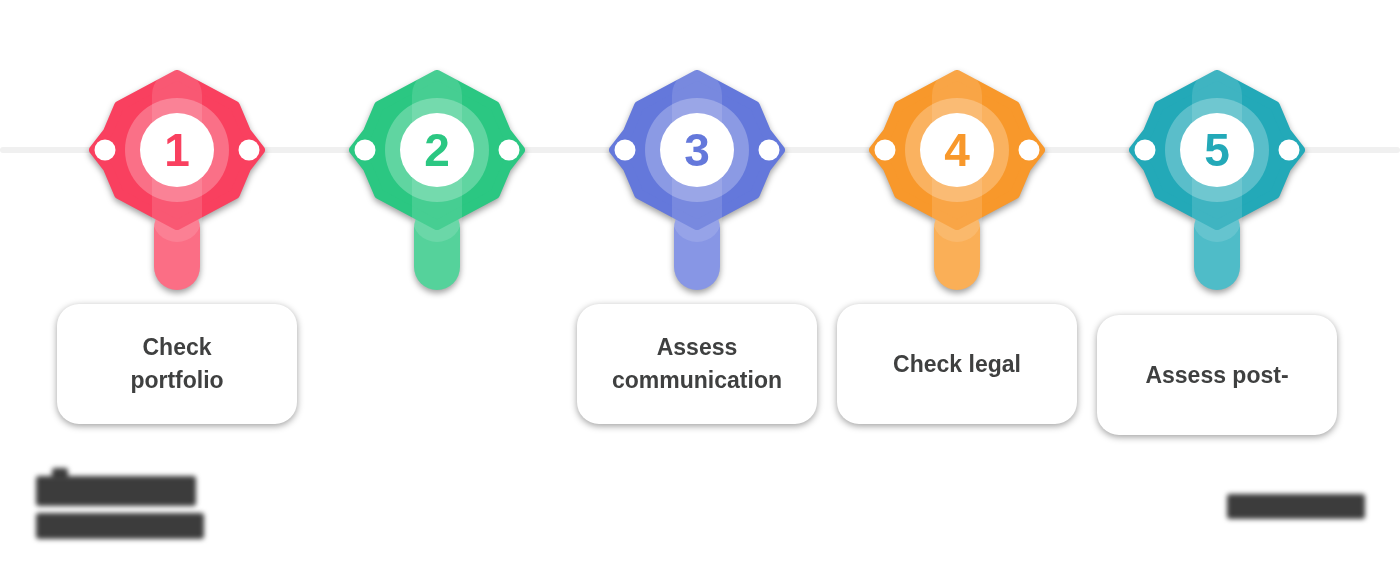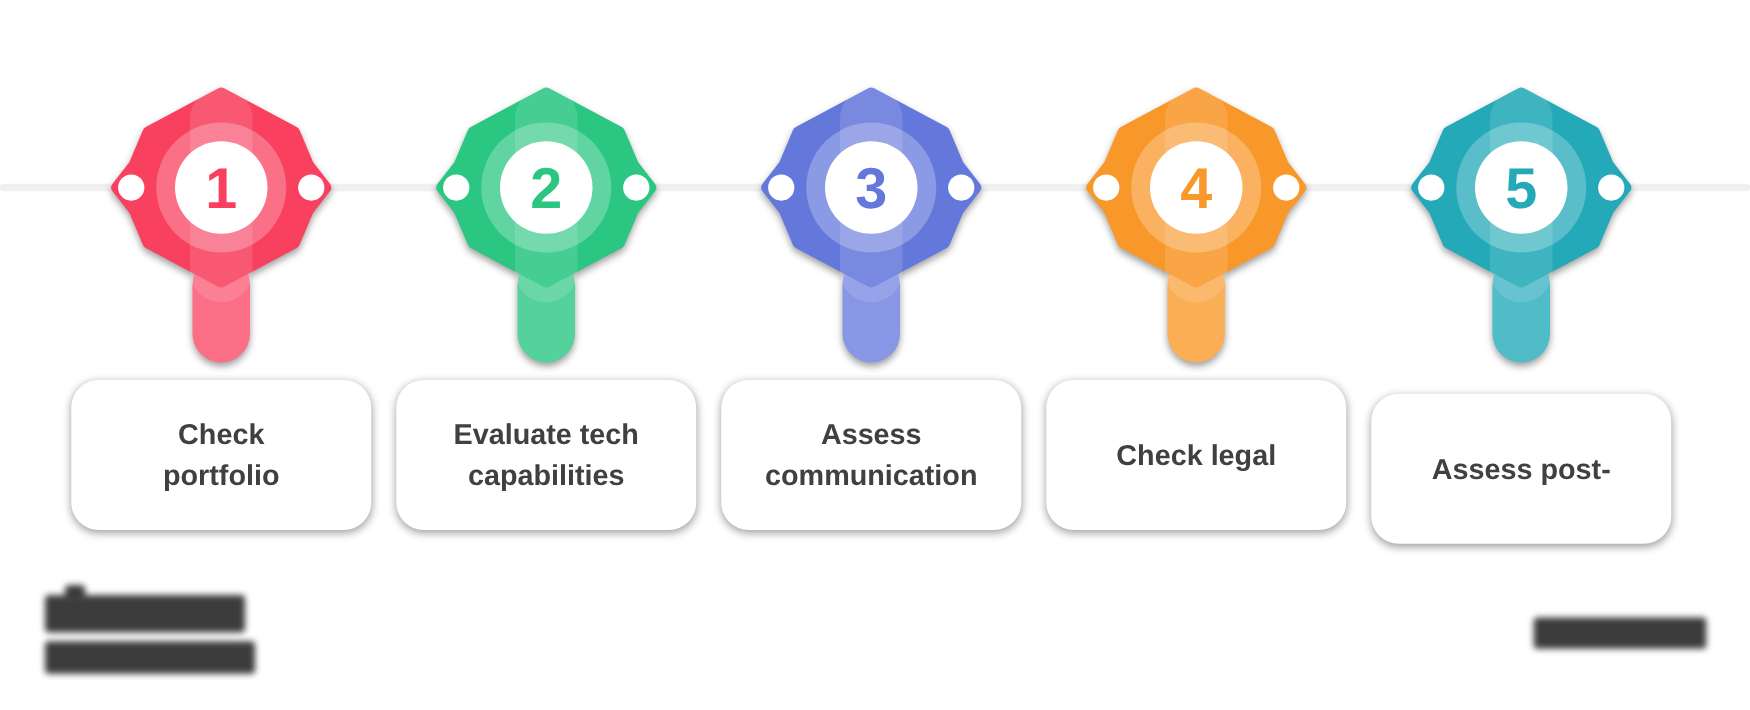--- a/index.html
+++ b/index.html
@@ -99,26 +99,20 @@
   <svg class="badge b1" viewBox="0 0 200 240">
     <rect x="77" y="150" width="46" height="85" rx="23" fill="#55d29b"></rect>
     <polygon points="100,20 42,51 31,77 17,95 31,113 42,139 100,170 158,139 169,113 183,95 169,77 158,51" stroke-width="10" stroke-linejoin="round" fill="#2bc782" stroke="#2bc782"></polygon>
     <rect x="75" y="15" width="50" height="172" rx="25" fill="rgba(255,255,255,0.13)"></rect>
     <circle cx="100" cy="95" r="52" fill="rgba(255,255,255,0.25)"></circle>
     <circle cx="100" cy="95" r="37" fill="#ffffff"></circle>
     <text x="100" y="111" class="badge-num" fill="#2bc782">2</text>
     <circle cx="28" cy="95" r="10.5" fill="#ffffff"></circle>
     <circle cx="172" cy="95" r="10.5" fill="#ffffff"></circle>
   </svg>
-  <div class="step-card c1">
-    <div class="step-card-label">
-      <div>Evaluate tech</div>
-      <div>capabilities</div>
-    </div>
-  </div>
 
   <svg class="badge b2" viewBox="0 0 200 240">
     <rect x="77" y="150" width="46" height="85" rx="23" fill="#8796e5"></rect>
     <polygon points="100,20 42,51 31,77 17,95 31,113 42,139 100,170 158,139 169,113 183,95 169,77 158,51" stroke-width="10" stroke-linejoin="round" fill="#6478db" stroke="#6478db"></polygon>
     <rect x="75" y="15" width="50" height="172" rx="25" fill="rgba(255,255,255,0.13)"></rect>
     <circle cx="100" cy="95" r="52" fill="rgba(255,255,255,0.25)"></circle>
     <circle cx="100" cy="95" r="37" fill="#ffffff"></circle>
     <text x="100" y="111" class="badge-num" fill="#6478db">3</text>
     <circle cx="28" cy="95" r="10.5" fill="#ffffff"></circle>
     <circle cx="172" cy="95" r="10.5" fill="#ffffff"></circle>

